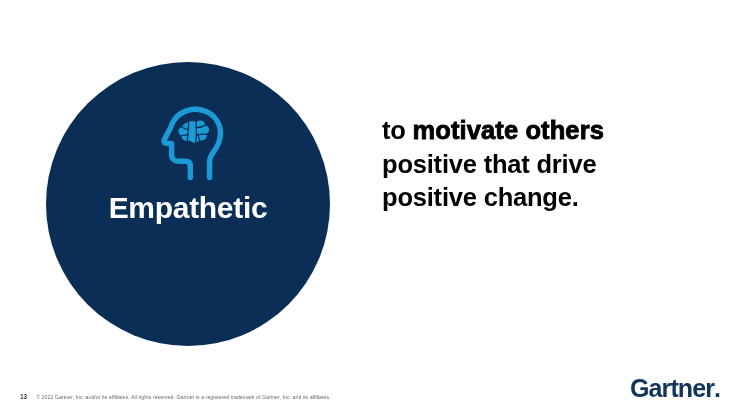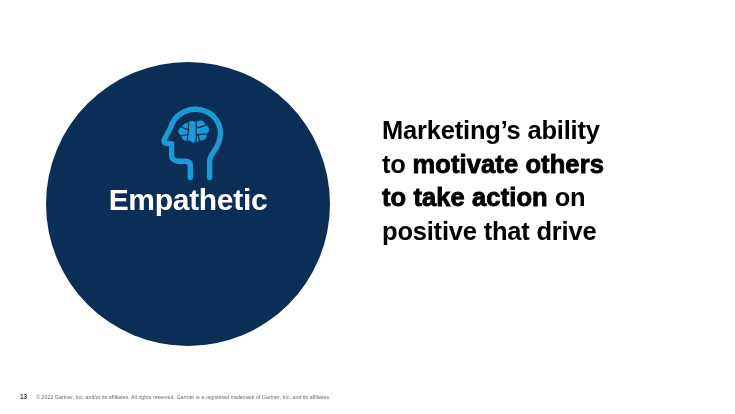--- a/index.html
+++ b/index.html
@@ -38,20 +38,21 @@
     padding-top: 44px;
   }
 
   .head-icon {
     width: 74px;
     height: 76px;
     display: block;
   }
 
   .badge-text {
+    margin-top: 8px;
     width: 100%;
     text-align: center;
     color: #ffffff;
     font-size: 30px;
     font-weight: bold;
     line-height: 1.18;
     letter-spacing: -0.3px;
   }
   .badge-text .line {
     display: block;
@@ -169,32 +170,30 @@
       </svg>
     </span>
 
     <div class="badge-text">
       <span class="line">Empathetic</span>
     </div>
   </div>
 
   <div class="body-copy">
     <span class="ln">
-      <span>Marketing’s ability</span>
-    </span>
-    <span class="ln">
       <span>to </span><span class="strong">motivate others</span>
     </span>
     <span class="ln">
-      <span class="strong">to take action</span><span> on</span>
+      <span>positive that drive</span>
     </span>
     <span class="ln">
-      <span>positive that drive</span>
+      <span>positive change.</span>
     </span>
   </div>
 
   <div class="footer">
     <span class="page-num">13</span>
     <span class="copyright">© 2022 Gartner, Inc. and/or its affiliates. All rights reserved. Gartner is a registered trademark of Gartner, Inc. and its affiliates.</span>
   </div>
 
+  <div class="logo"><span>Gartner</span><span class="dot">.</span></div>
 
 </div>
 
 </body></html>

